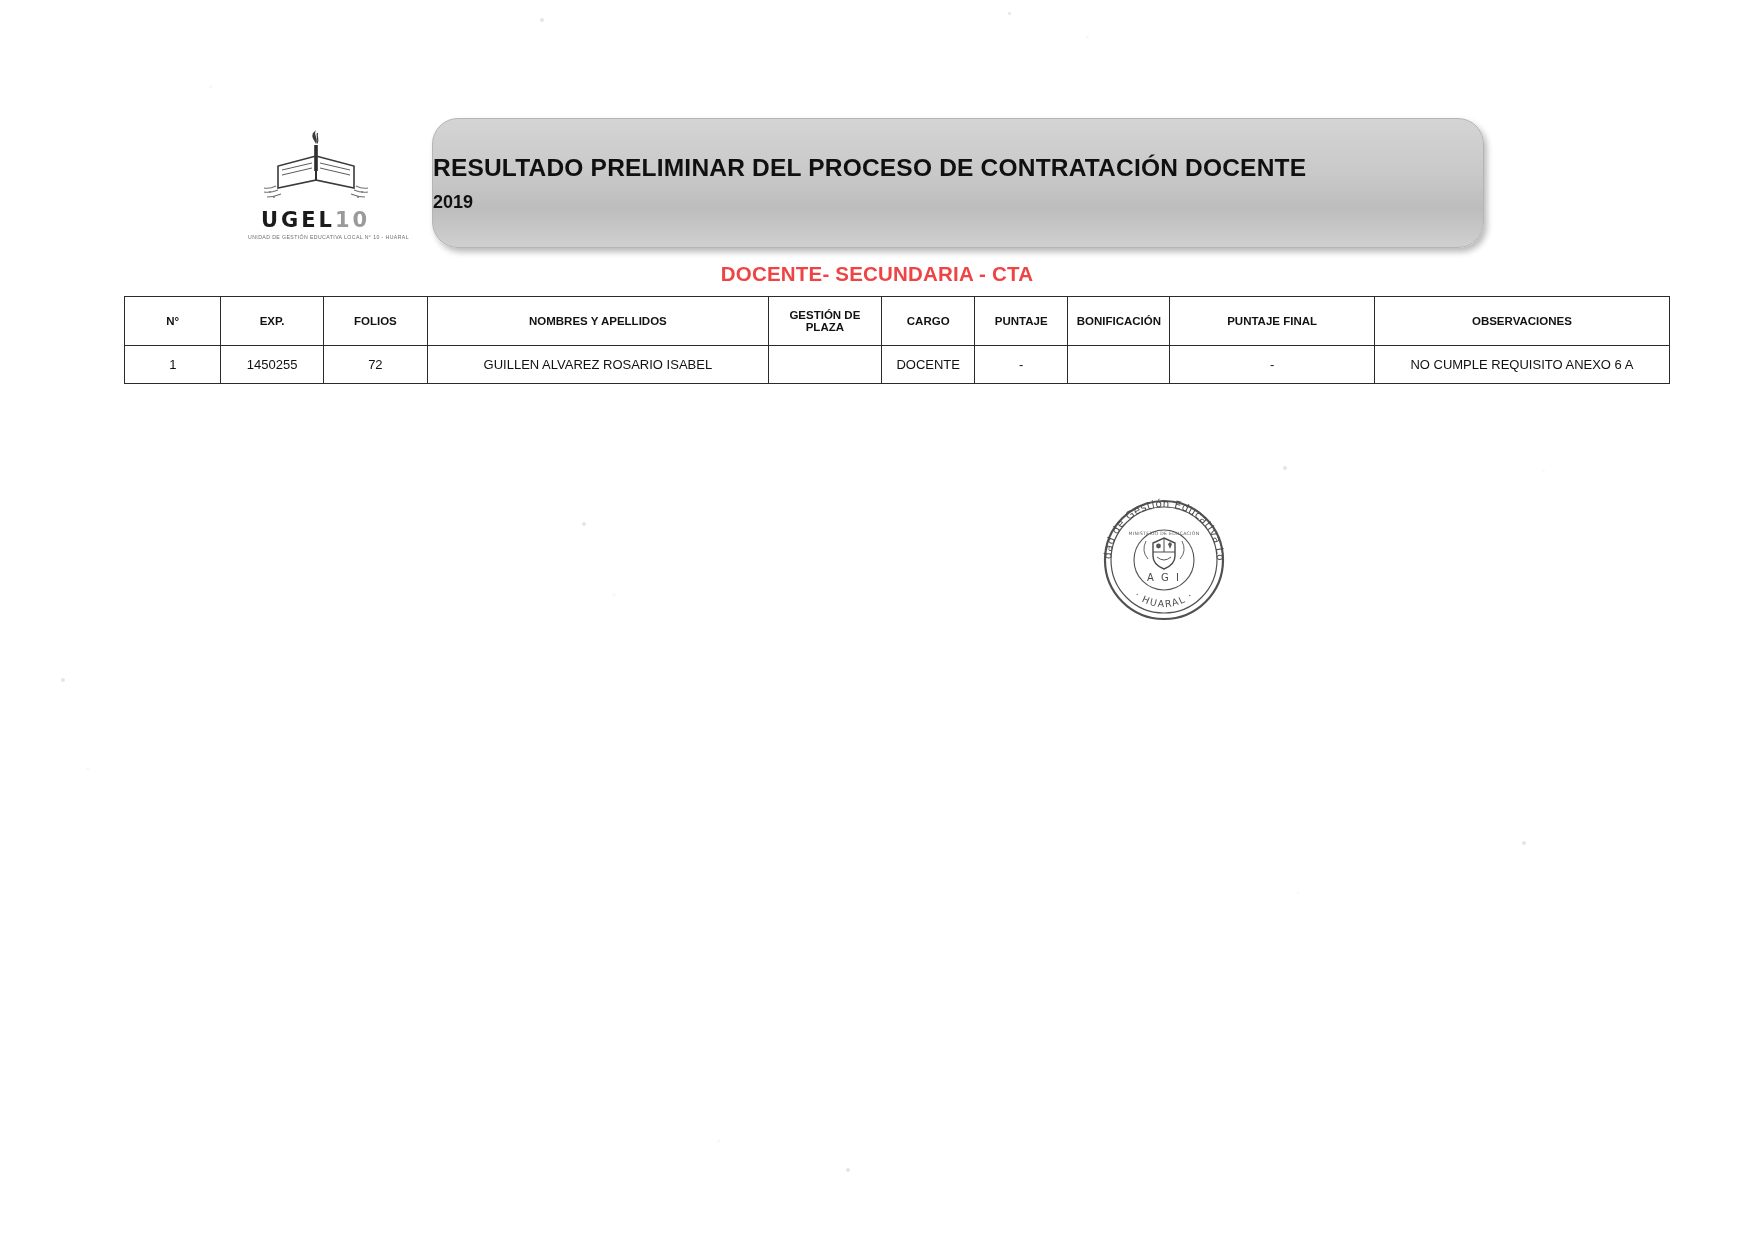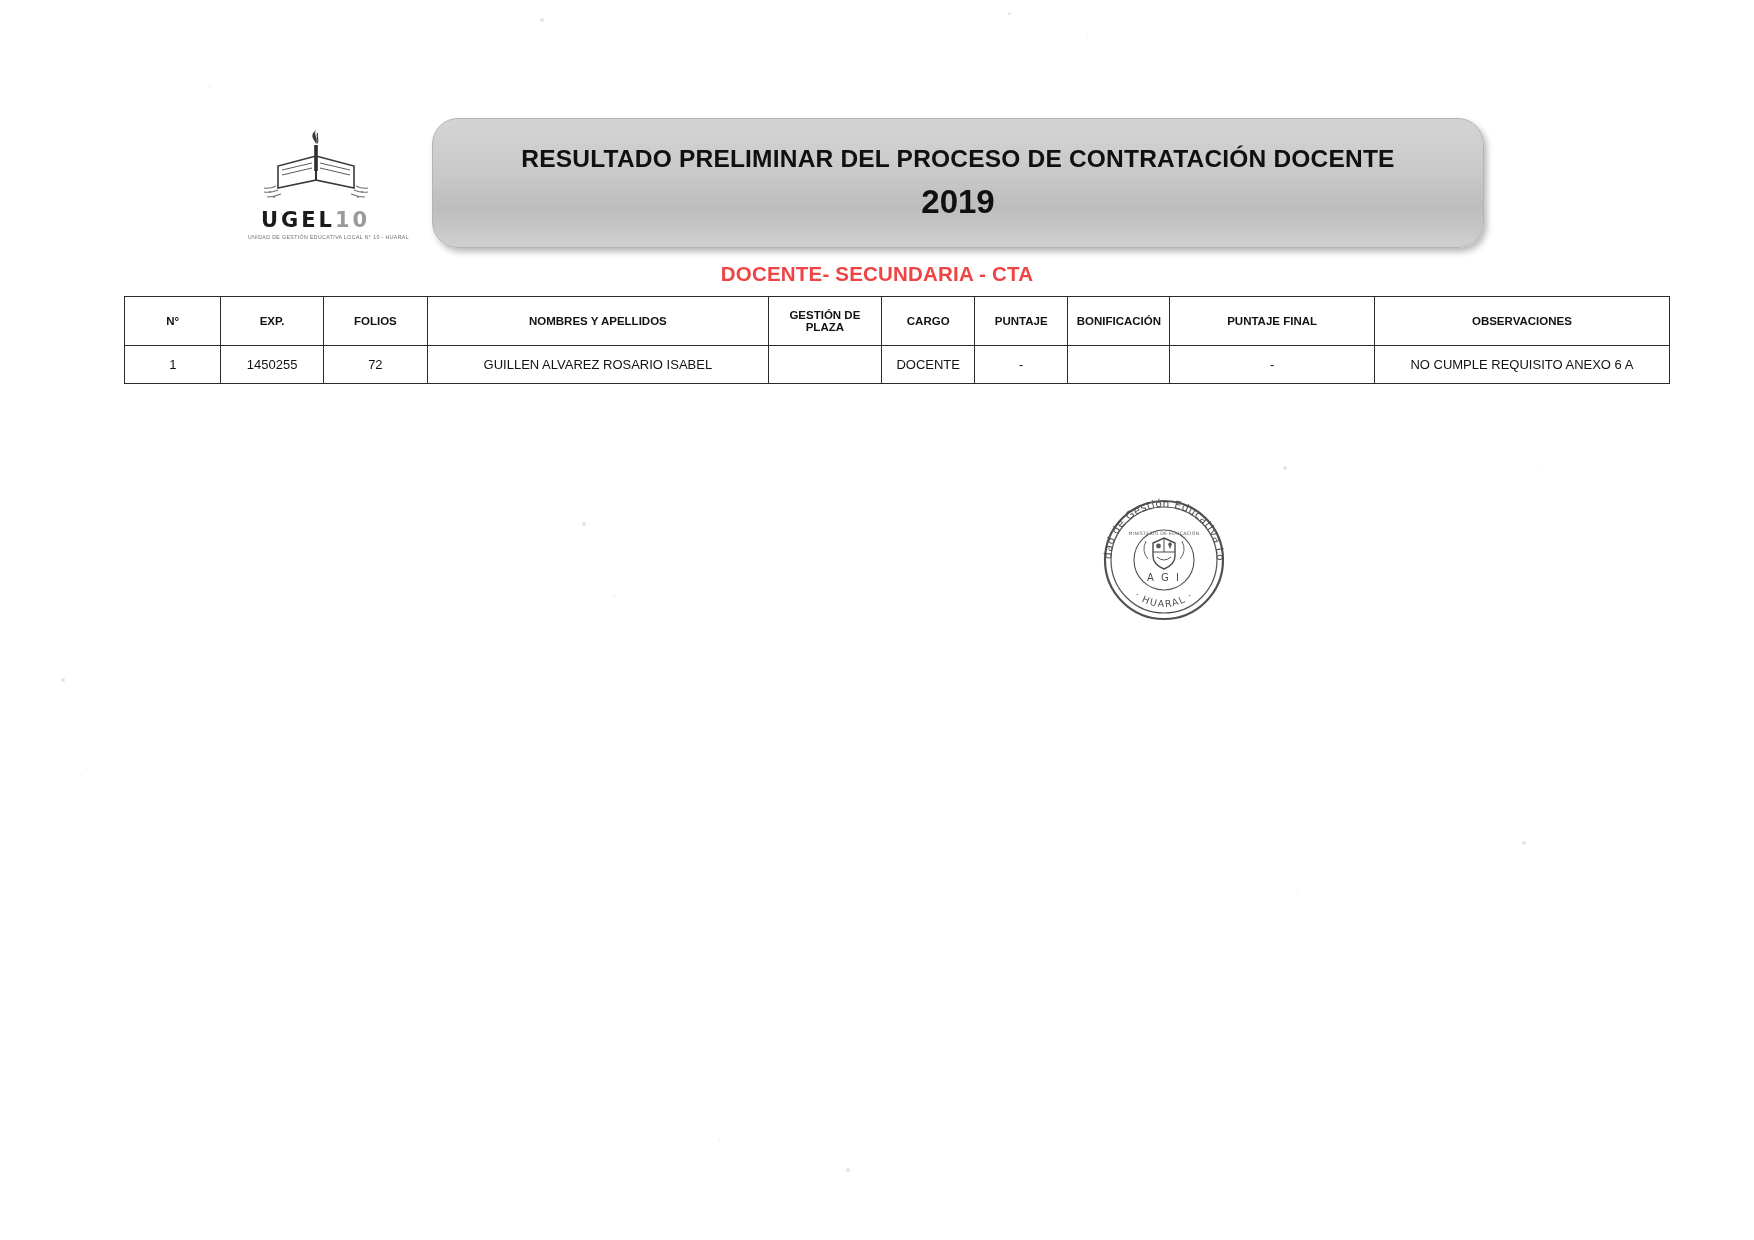--- a/index.html
+++ b/index.html
@@ -71,33 +71,32 @@
     left: 432px;
     top: 118px;
     width: 1050px;
     height: 128px;
     border-radius: 26px;
     background: linear-gradient(180deg, #d4d4d4 0%, #c9c9c9 42%, #bdbdbd 70%, #d0d0d0 100%);
     box-shadow: 3px 4px 6px rgba(0,0,0,0.28);
     border: 1px solid #b4b4b4;
     display: flex;
     flex-direction: column;
-    align-items: center;
     justify-content: center;
   }
   .banner-line1 {
     font-weight: bold;
     font-size: 24.5px;
     letter-spacing: 0.2px;
     color: #101010;
     white-space: nowrap;
   }
   .banner-line2 {
     font-weight: bold;
-    font-size: 33px;
+    font-size: 18px;
     color: #101010;
     margin-top: 10px;
   }
 
   
   .section-title {
     position: absolute;
     left: 0;
     top: 262px;
     width: 1754px;

